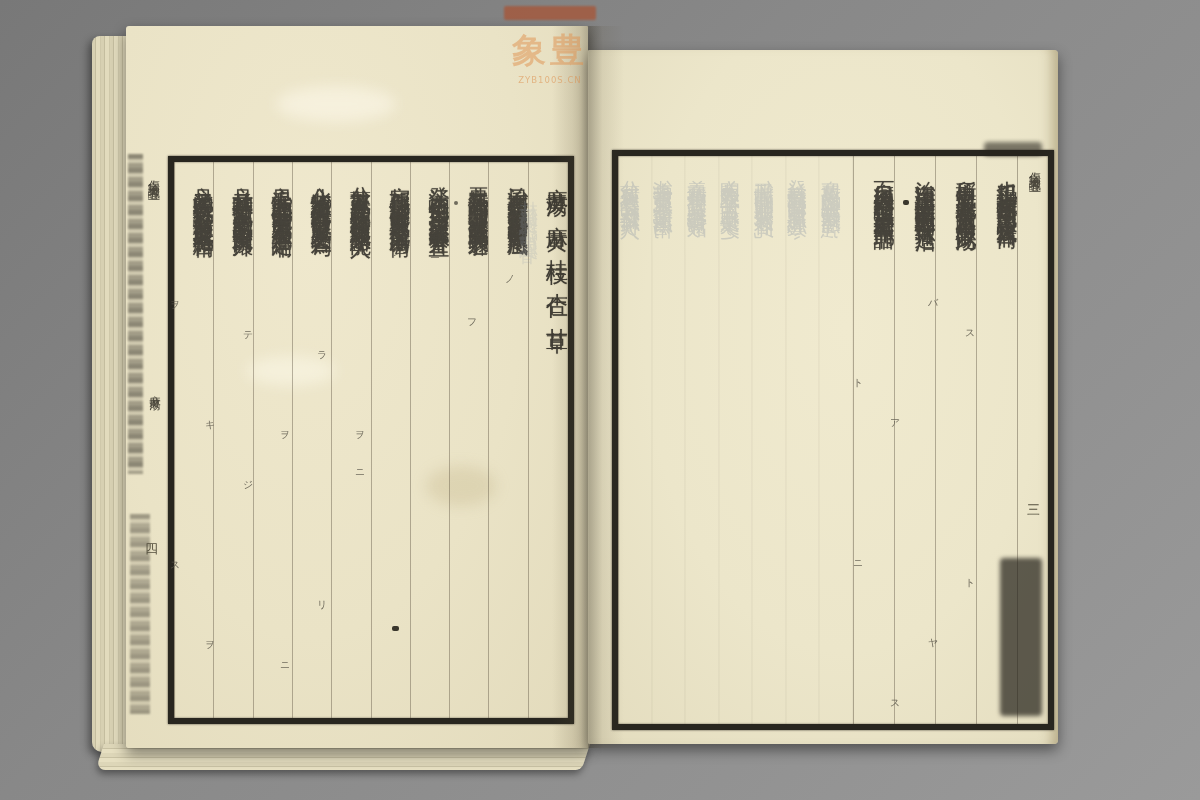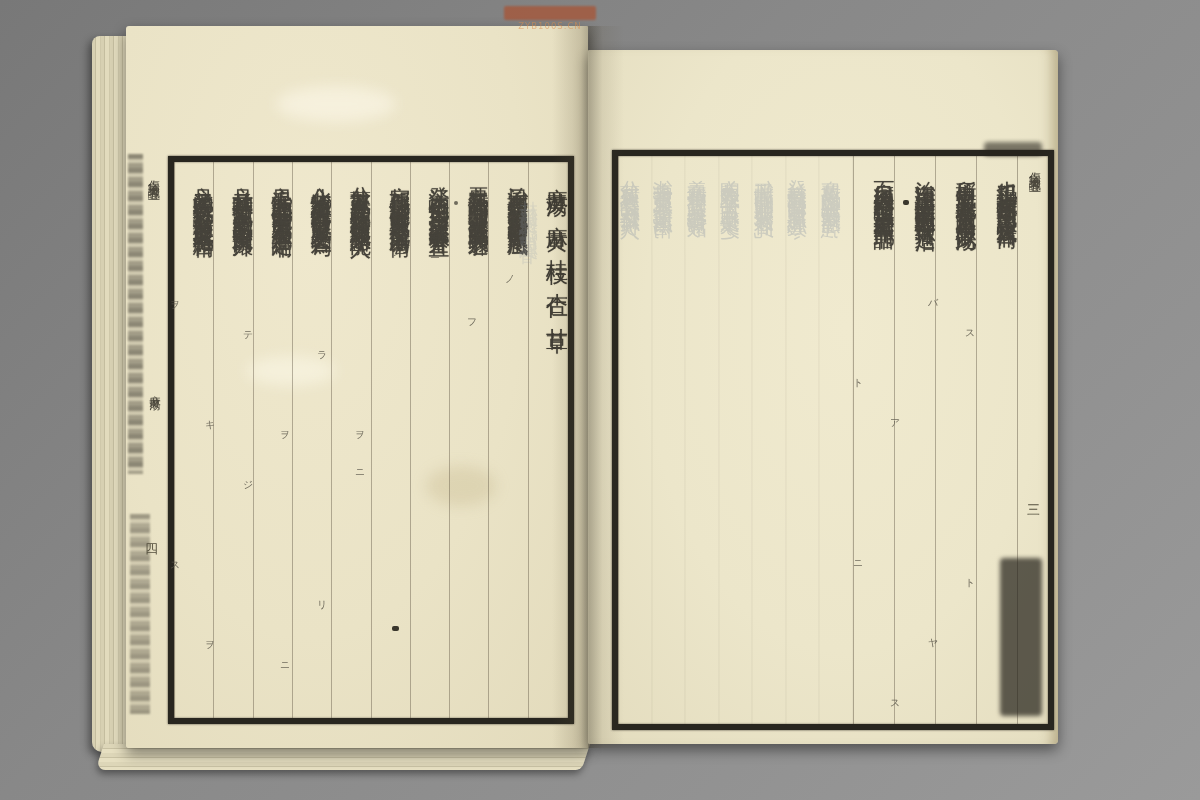--- a/index.html
+++ b/index.html
@@ -203,16 +203,17 @@
         <span class="kmark" style="left: 302px; top: 648px;">ス</span>
         <span class="kmark" style="left: 265px; top: 328px;">ト</span>
         <span class="kmark" style="left: 265px; top: 508px;">ニ</span>
       </div>
   </div>
 
   <div class="gutter"></div>
 
   <div class="watermark">
     <div class="wm-bar"></div>
+    <div class="wm-seals">象豊</div>
     <div class="wm-url">ZYB100S.CN</div>
   </div>
 
 </div>
 
 </body></html>

